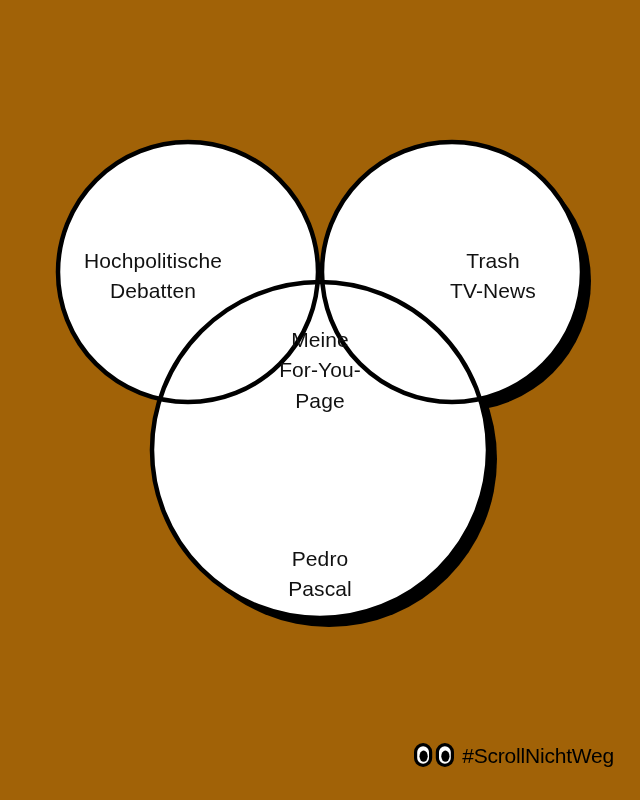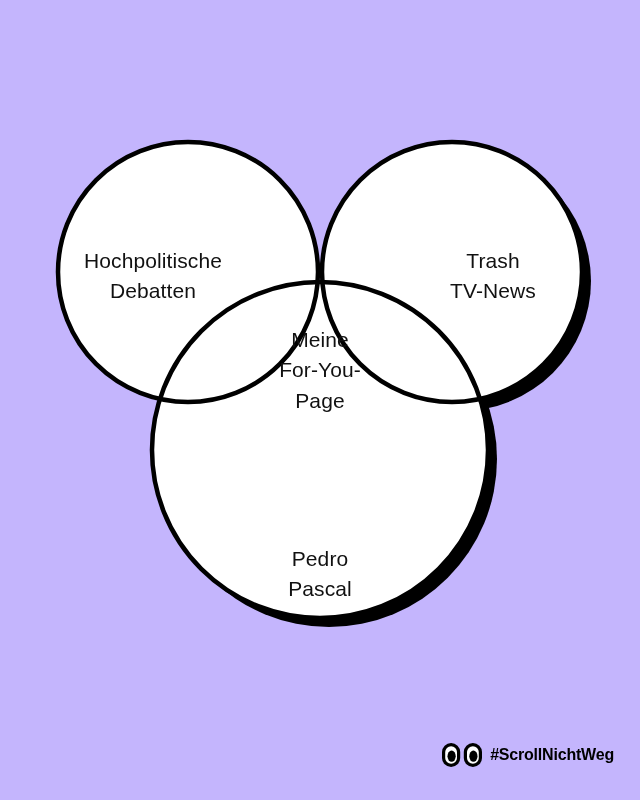--- a/index.html
+++ b/index.html
@@ -10,21 +10,21 @@
   body {
     width: 640px;
     height: 800px;
     overflow: hidden;
     font-family: "Liberation Sans", sans-serif;
   }
   #canvas {
     position: relative;
     width: 640px;
     height: 800px;
-    background: #c4b5fd;
+    background: #a16207;
   }
   #venn-svg {
     position: absolute;
     left: 0;
     top: 0;
     width: 640px;
     height: 800px;
     display: block;
   }
 
@@ -72,22 +72,22 @@
     gap: 8px;
   }
   #eyes-icon {
     display: block;
     width: 40px;
     height: 24px;
   }
   #brand-hashtag {
     color: #000000;
     font-family: "Liberation Sans", sans-serif;
-    font-size: 16px;
-    font-weight: 700;
+    font-size: 21px;
+    font-weight: 400;
     letter-spacing: -0.2px;
     line-height: 1;
     white-space: nowrap;
   }
 </style>
 </head>
 <body>
 
 <div id="canvas">
 

